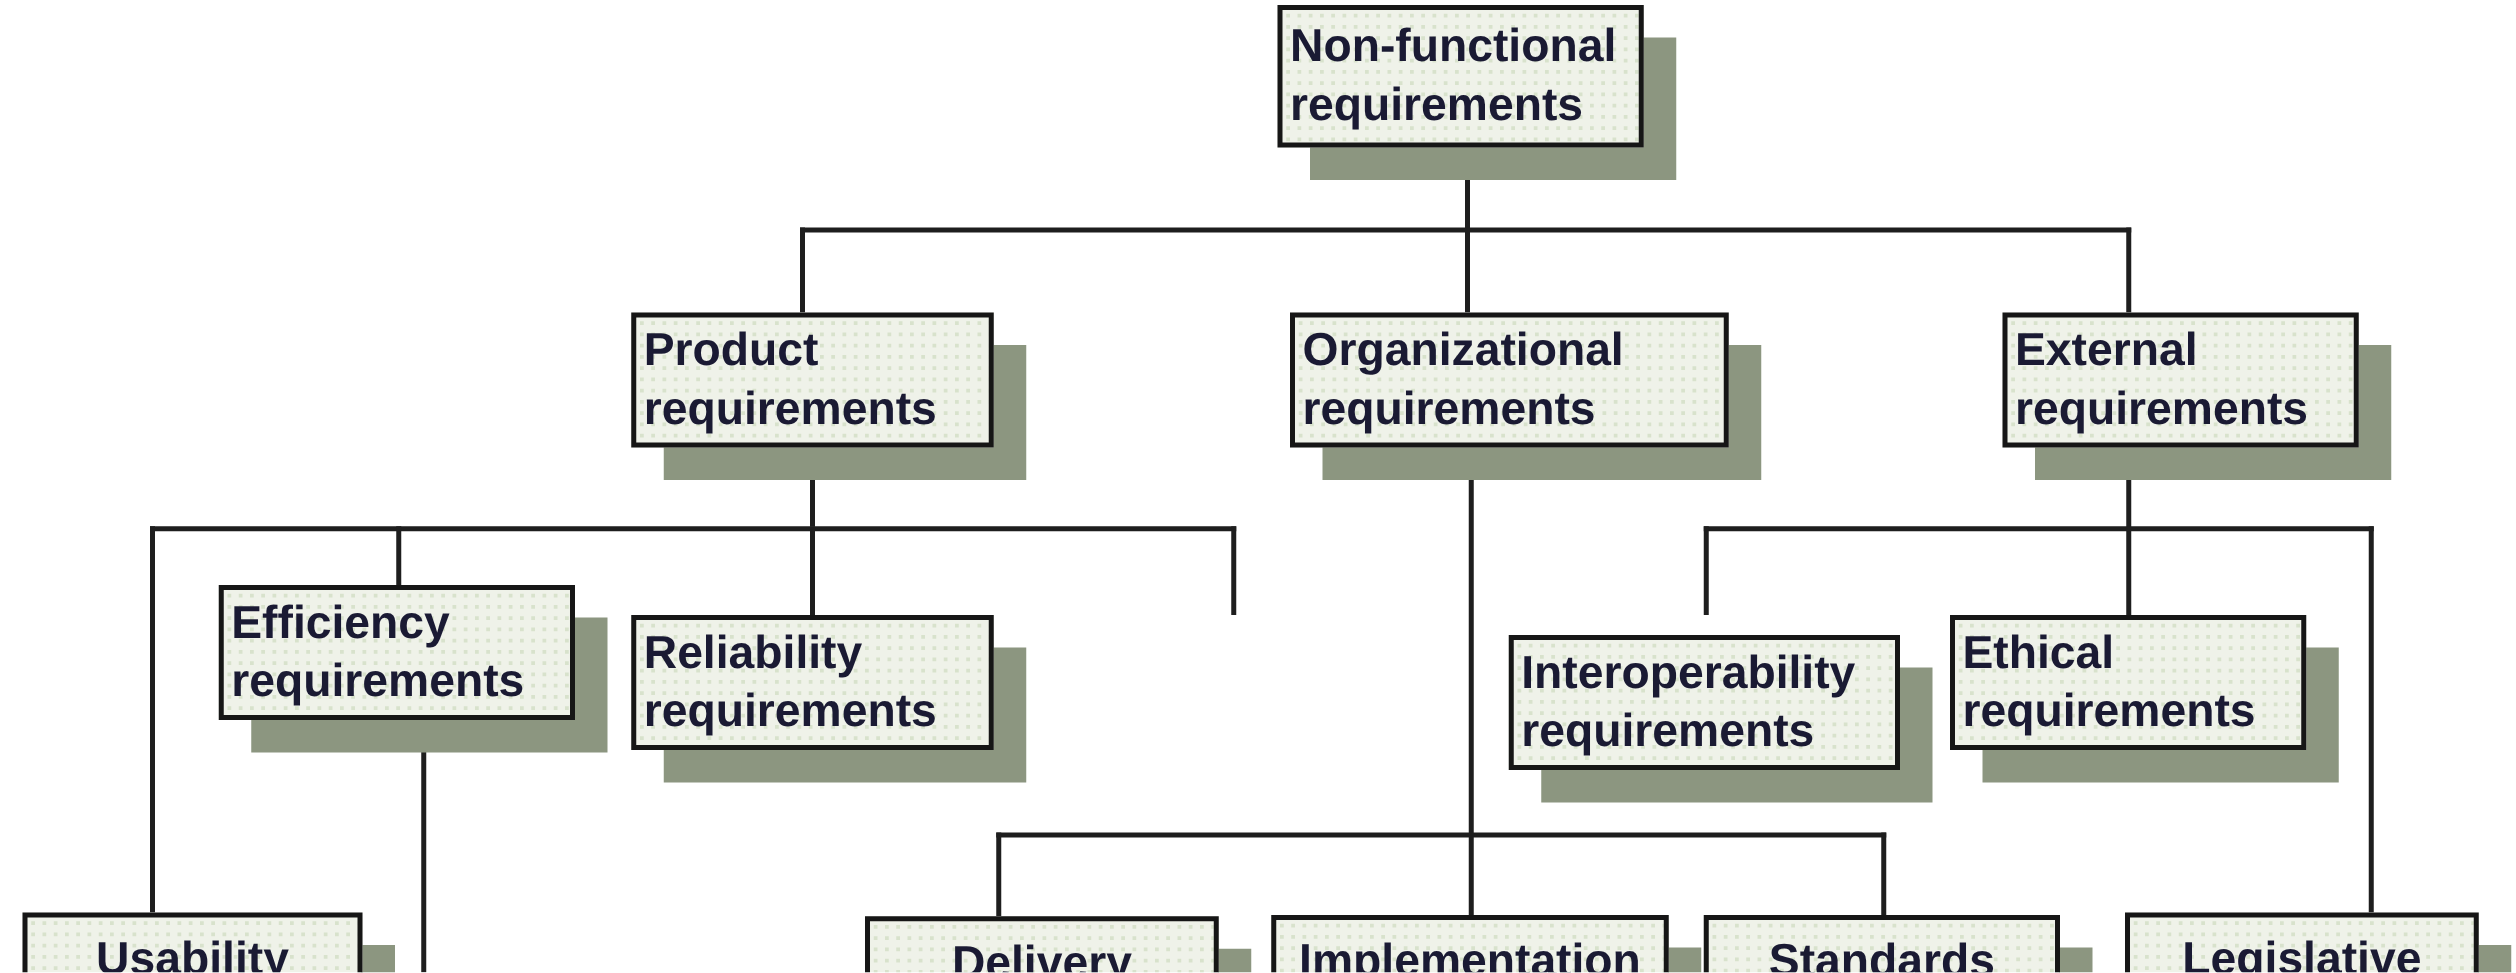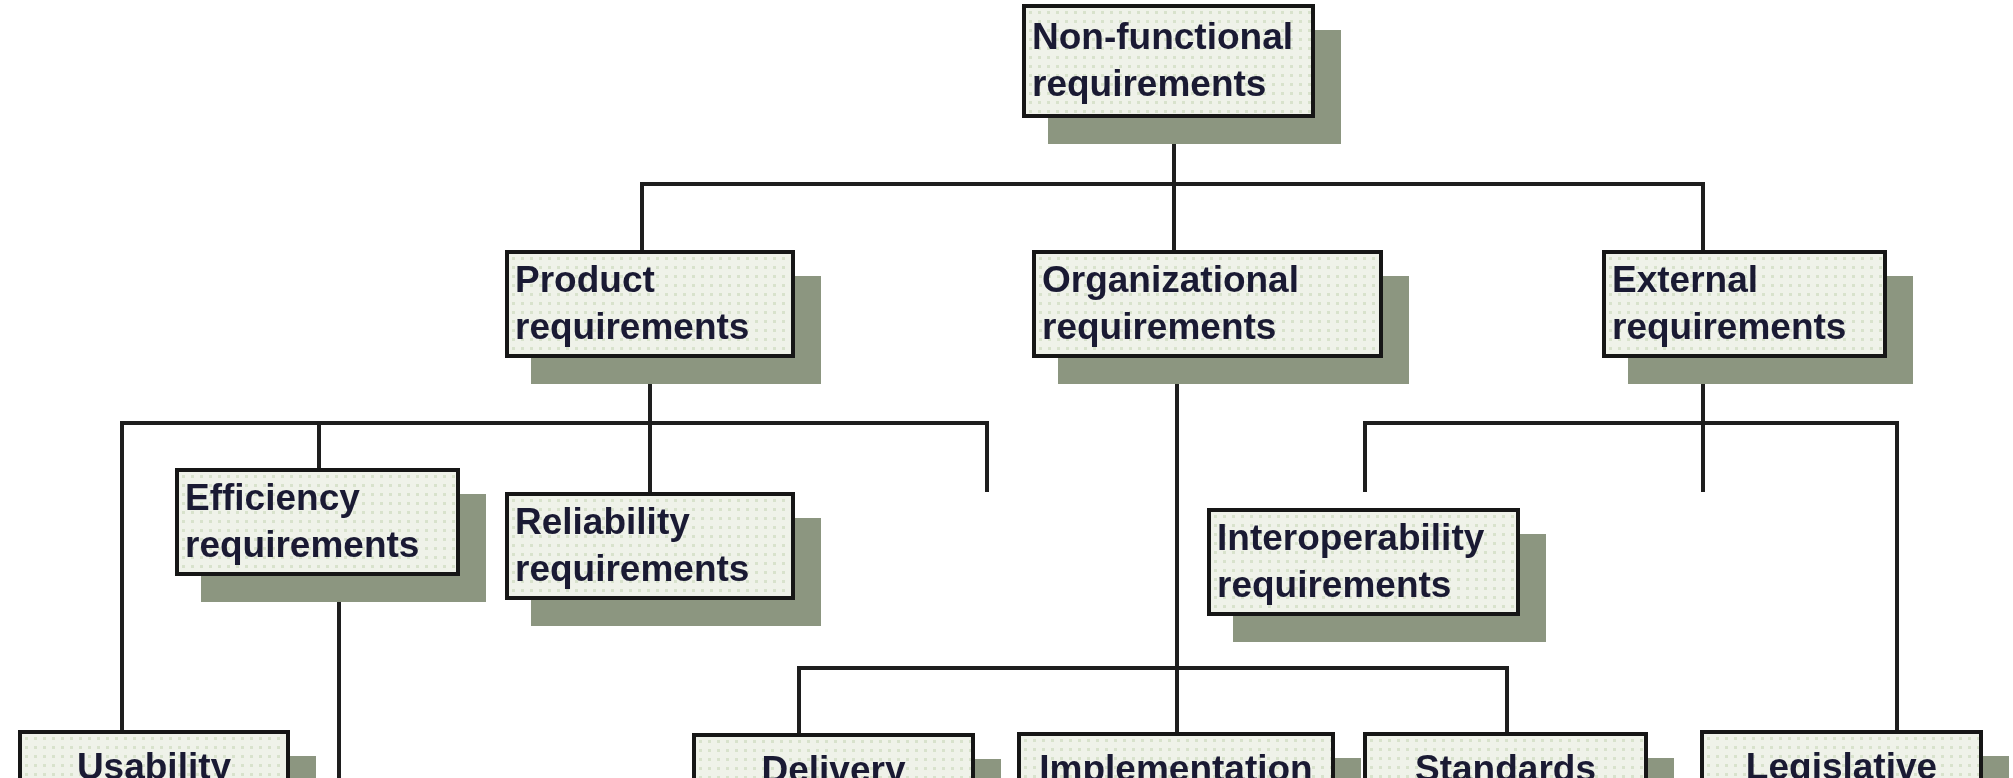--- a/index.html
+++ b/index.html
@@ -86,20 +86,23 @@
     </div>
     <div class="node" style="left: 175px; top: 468px; width: 285px; height: 108px;">
       <div class="label">Efficiency requirements</div>
     </div>
     <div class="node" style="left: 505px; top: 492px; width: 290px; height: 108px;">
       <div class="label">Reliability requirements</div>
     </div>
     <div class="node" style="left: 1207px; top: 492px; width: 313px; height: 108px; margin-top: 16px;">
       <div class="label">Interoperability requirements</div>
     </div>
+    <div class="node" style="left: 1560px; top: 492px; width: 285px; height: 108px;">
+      <div class="label">Ethical requirements</div>
+    </div>
     <div class="node clipped" style="left: 18px; top: 730px; width: 272px; height: 112px;">
       <div class="label">Usability</div>
     </div>
     <div class="node clipped" style="left: 692px; top: 733px; width: 283px; height: 112px;">
       <div class="label">Delivery</div>
     </div>
     <div class="node clipped" style="left: 1017px; top: 732px; width: 318px; height: 112px;">
       <div class="label">Implementation</div>
     </div>
     <div class="node clipped" style="left: 1363px; top: 732px; width: 285px; height: 112px;">

